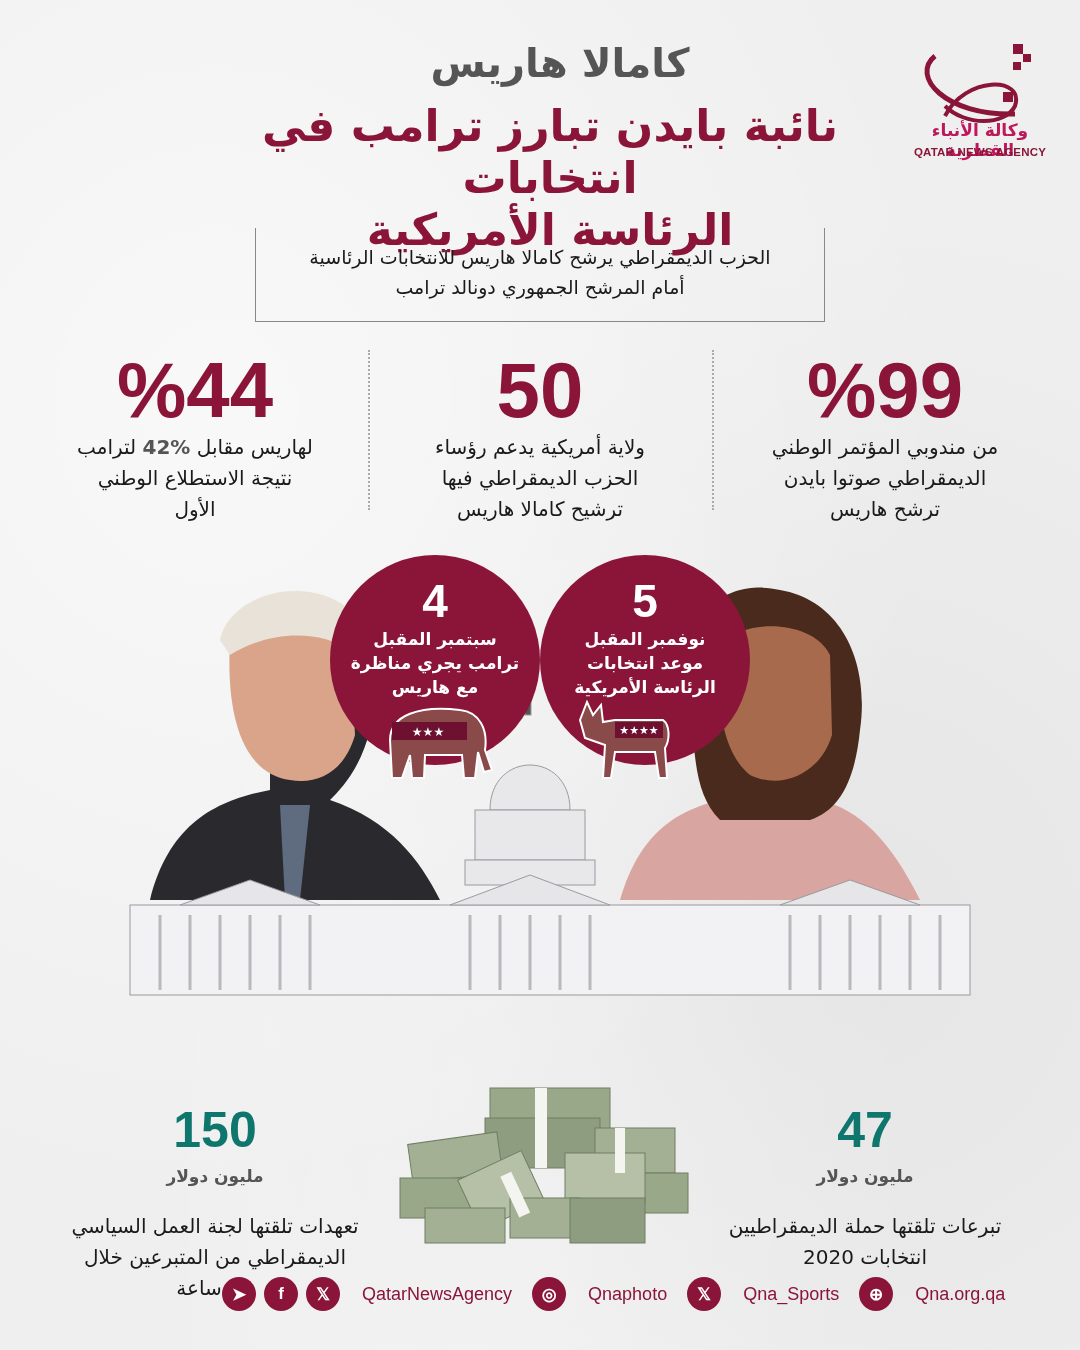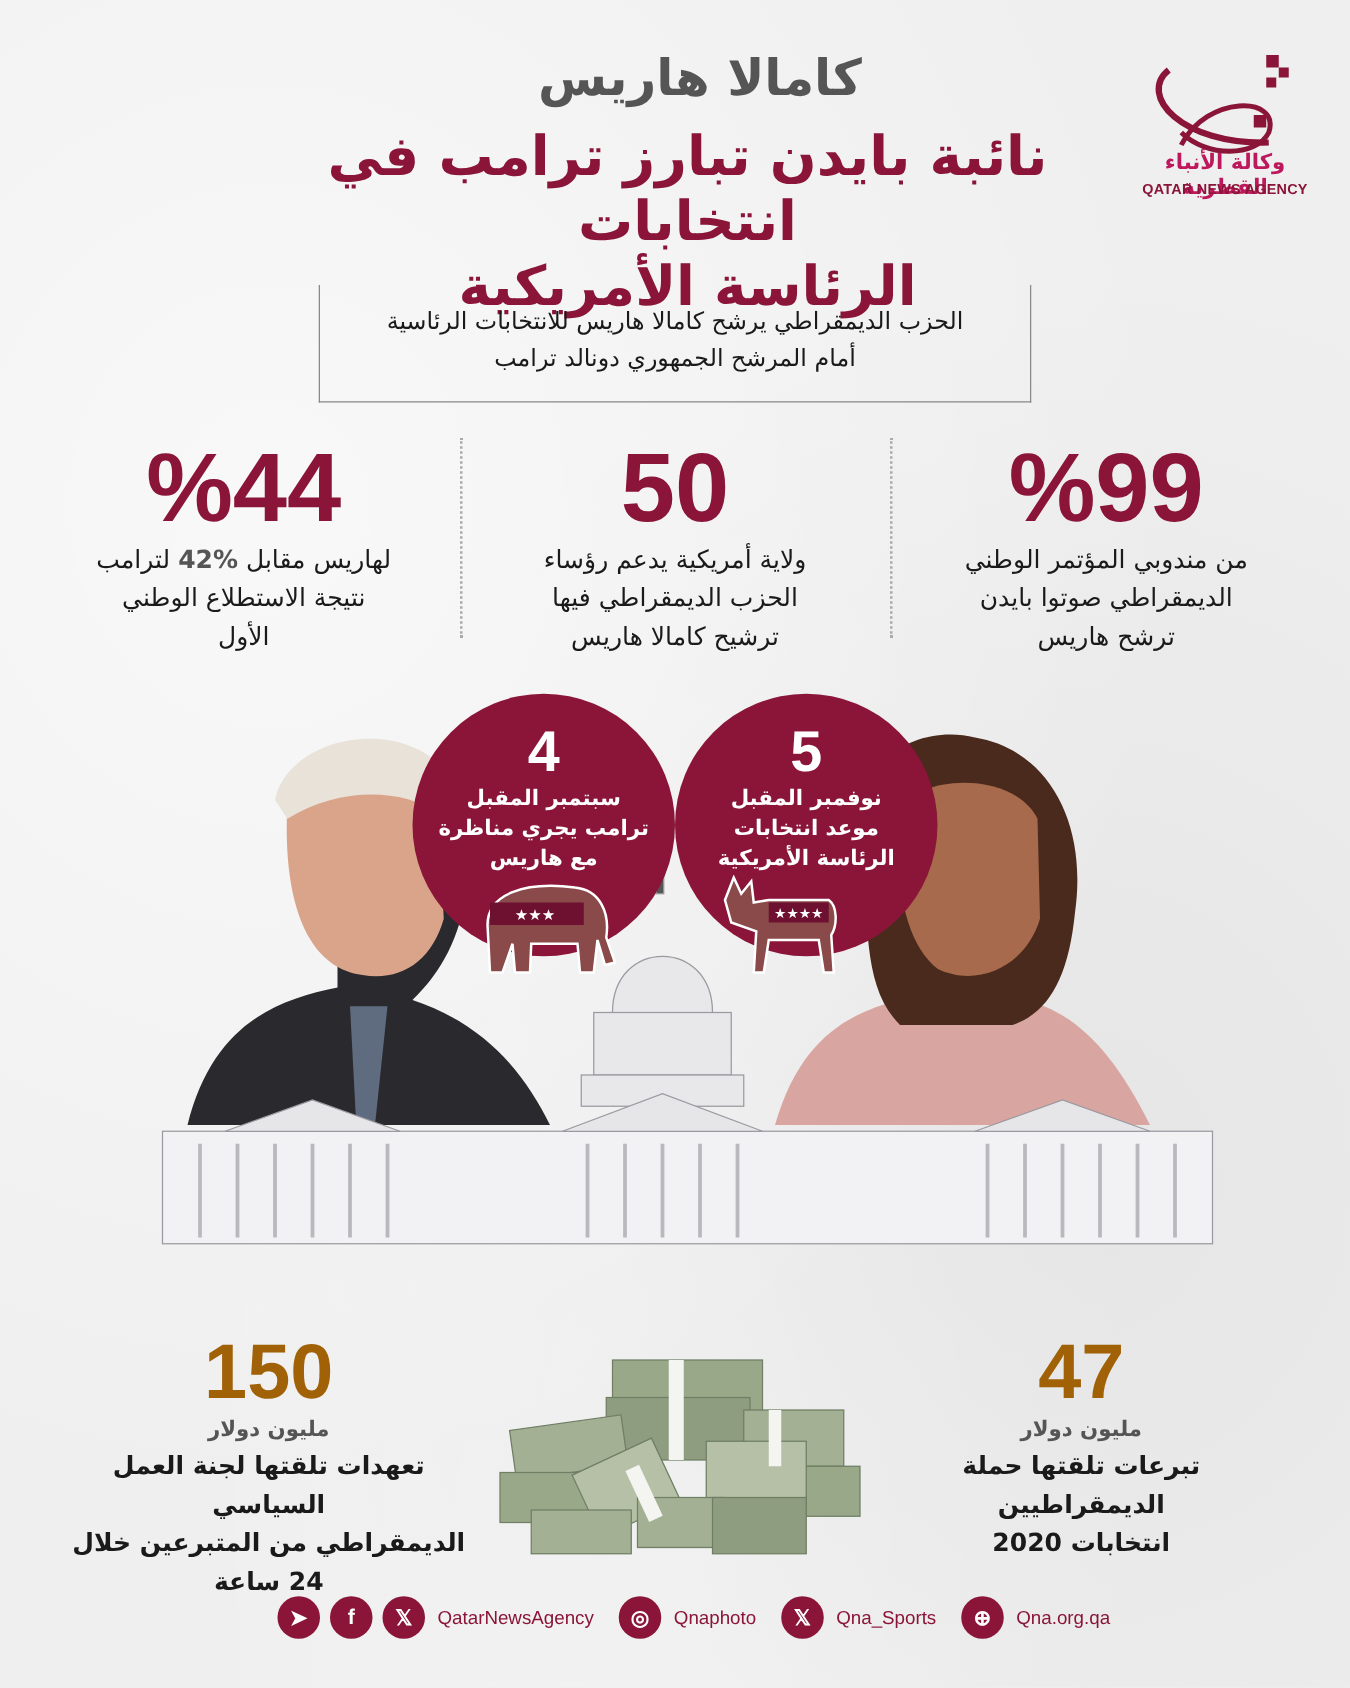--- a/index.html
+++ b/index.html
@@ -56,32 +56,32 @@
     background: #8a1538; color: #fff;
   }
   .bubble .bnum { font-family: "Liberation Sans", sans-serif; font-weight: bold; font-size: 46px; line-height: 52px; text-align: center; margin-top: 20px; }
   .bubble .btxt { font-size: 17px; line-height: 24px; font-weight: bold; }
 
   
   .hero { top: 560px; left: 120px; width: 860px; height: 450px; }
 
   
   .money-stat { top: 1060px; width: 330px; }
-  .money-num { font-family: "Liberation Sans", sans-serif; font-weight: bold; font-size: 62px; line-height: 76px; color: #a16207; text-align: center; }
+  .money-num { font-family: "Liberation Sans", sans-serif; font-weight: bold; font-size: 50px; line-height: 76px; color: #0f766e; text-align: center; margin-top: 32px; }
   .money-unit { font-size: 17px; font-weight: bold; color: #555; margin-top: -2px; }
-  .money-desc { font-size: 20px; line-height: 31px; margin-top: 3px; font-weight: bold; }
+  .money-desc { font-size: 20px; line-height: 31px; margin-top: 25px; }
 
   
   .footer { top: 1276px; left: 222px; height: 36px; display: flex; align-items: center; gap: 8px; }
   .sicon {
     width: 34px; height: 34px; border-radius: 50%; background: #8a1538;
     display: flex; align-items: center; justify-content: center;
     color: #fff; font-family: "Liberation Sans", sans-serif; font-weight: bold; font-size: 17px;
   }
-  .handle { font-family: "Liberation Sans", sans-serif; font-size: 15px; color: #8a1538; margin-right: 12px; margin-left: 2px; }
+  .handle { font-family: "Liberation Sans", sans-serif; font-size: 18px; color: #8a1538; margin-right: 12px; margin-left: 14px; }
 </style>
 </head>
 <body>
 
 <div class="abs rtl kicker">كامالا هاريس</div>
 <div class="abs rtl headline">
   <div>نائبة بايدن تبارز ترامب في انتخابات</div>
   <div>الرئاسة الأمريكية</div>
 </div>
 

